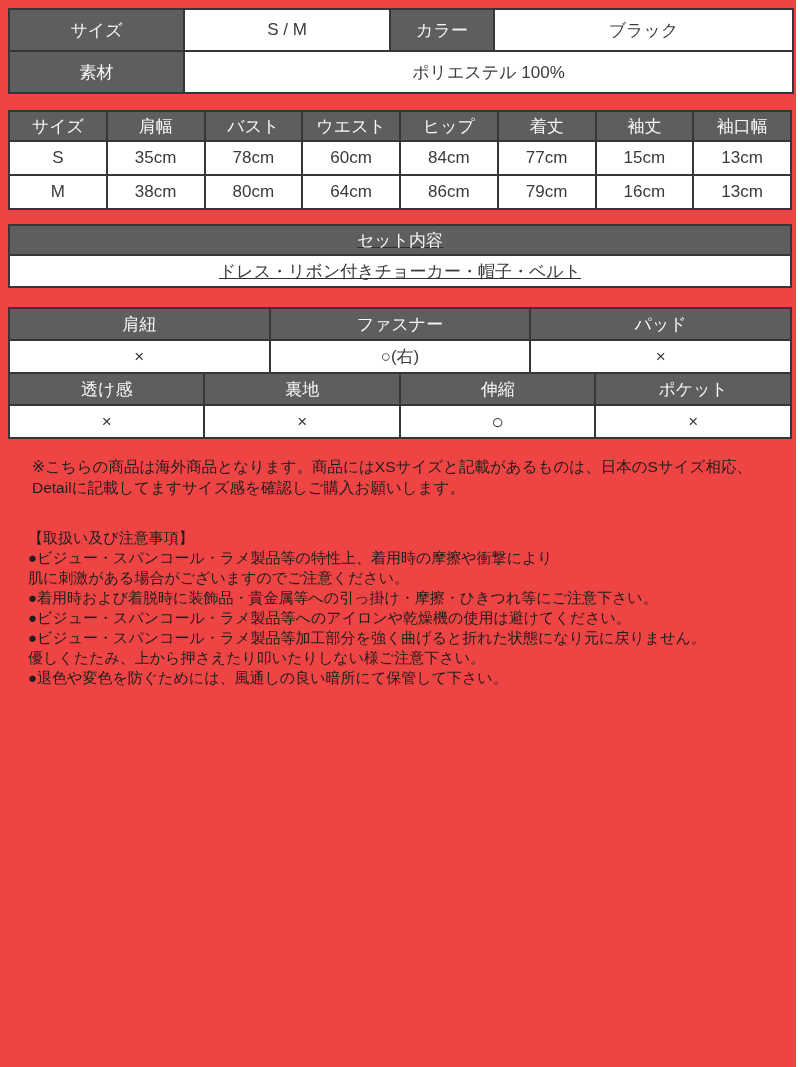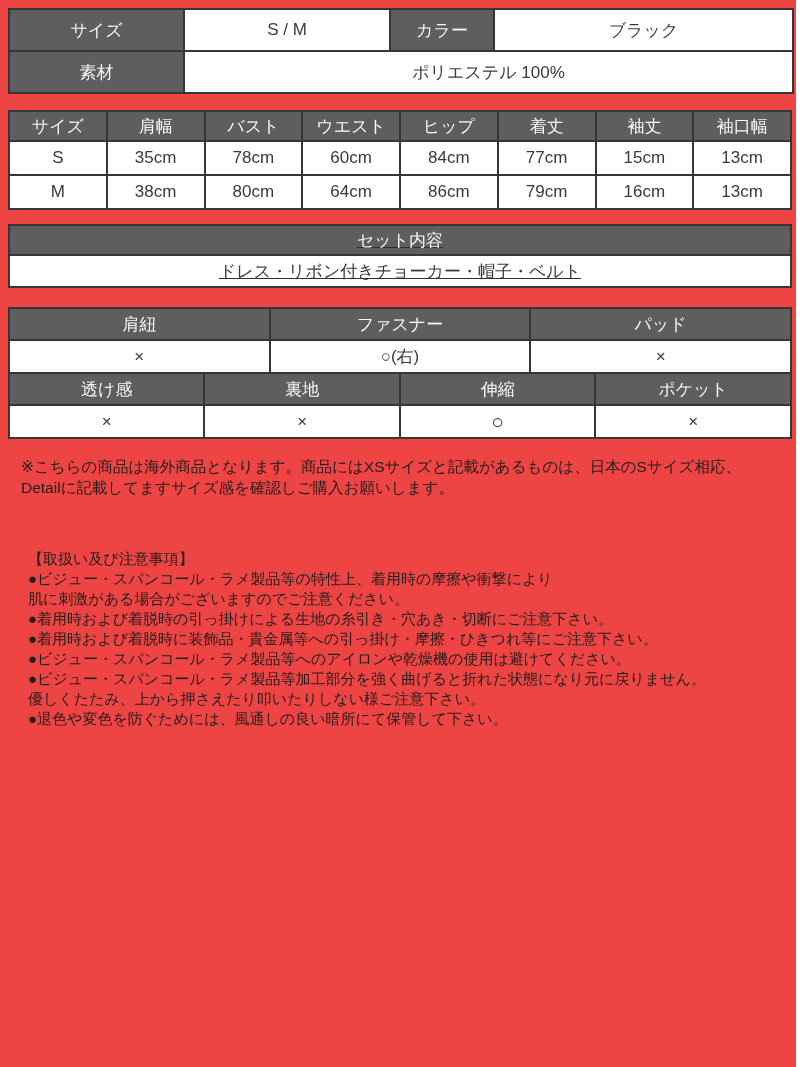--- a/index.html
+++ b/index.html
@@ -25,25 +25,25 @@
   table.t th{background:#5e5e5e;color:#f7f7f7;}
   table.t td{background:#ffffff;color:#3a3a3a;}
 
   .t1{top:8px;}   .t1 tr{height:42px;}
   .t2{top:110px;} .t2 tr.rh{height:30px;} .t2 tr.rd{height:34px;}
   .t3{top:224px;text-decoration:underline;} .t3 tr.rh{height:30px;} .t3 tr.rd{height:32px;}
   .t4{top:307px;} .t4 tr.rh{height:32px;} .t4 tr.rd{height:33px;}
   .t4 td.circle{font-size:21px;}
 
   .notes{
-    position:absolute;left:21px;top:456px;width:760px;
+    position:absolute;left:32px;top:456px;width:760px;
     font-size:15.5px;line-height:21px;color:#1e1e1e;
   }
   .care{
-    position:absolute;left:28px;top:549px;width:764px;
+    position:absolute;left:28px;top:528px;width:764px;
     font-size:15px;line-height:20px;color:#1e1e1e;
   }
   .notes div,.care div{white-space:nowrap;}
 </style>
 </head>
 <body>
 
 <div class="page">
 
   <table class="t t1">
@@ -156,21 +156,20 @@
 
   <div class="notes">
     <div>※こちらの商品は海外商品となります。商品にはXSサイズと記載があるものは、日本のSサイズ相応、</div>
     <div>Detailに記載してますサイズ感を確認しご購入お願いします。</div>
   </div>
 
   <div class="care">
     <div>【取扱い及び注意事項】</div>
     <div>●ビジュー・スパンコール・ラメ製品等の特性上、着用時の摩擦や衝撃により</div>
     <div>肌に刺激がある場合がございますのでご注意ください。</div>
-    <div>●着用時および着脱時の引っ掛けによる生地の糸引き・穴あき・切断にご注意下さい。</div>
     <div>●着用時および着脱時に装飾品・貴金属等への引っ掛け・摩擦・ひきつれ等にご注意下さい。</div>
     <div>●ビジュー・スパンコール・ラメ製品等へのアイロンや乾燥機の使用は避けてください。</div>
     <div>●ビジュー・スパンコール・ラメ製品等加工部分を強く曲げると折れた状態になり元に戻りません。</div>
     <div>優しくたたみ、上から押さえたり叩いたりしない様ご注意下さい。</div>
     <div>●退色や変色を防ぐためには、風通しの良い暗所にて保管して下さい。</div>
   </div>
 
 </div>
 
 </body></html>

